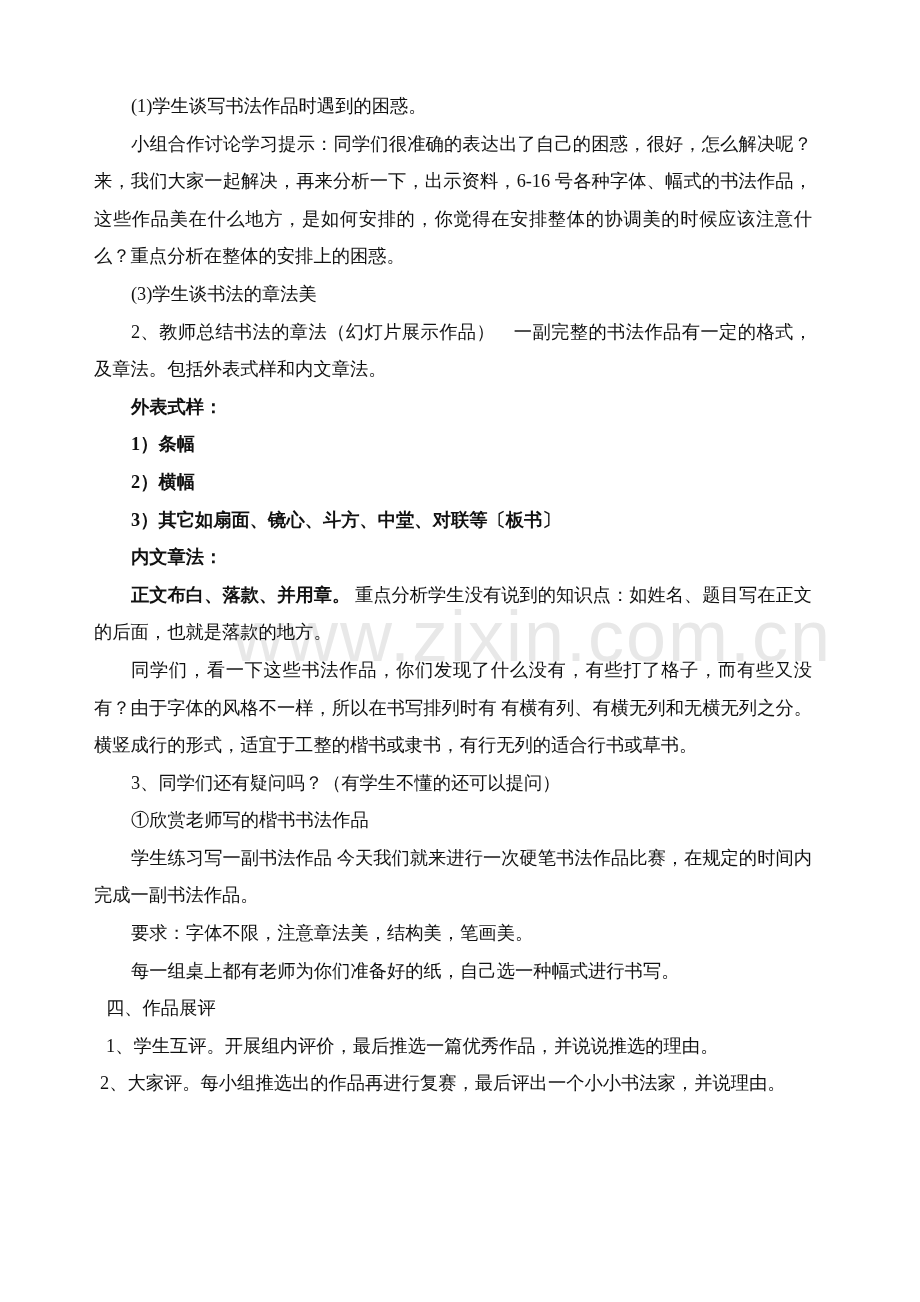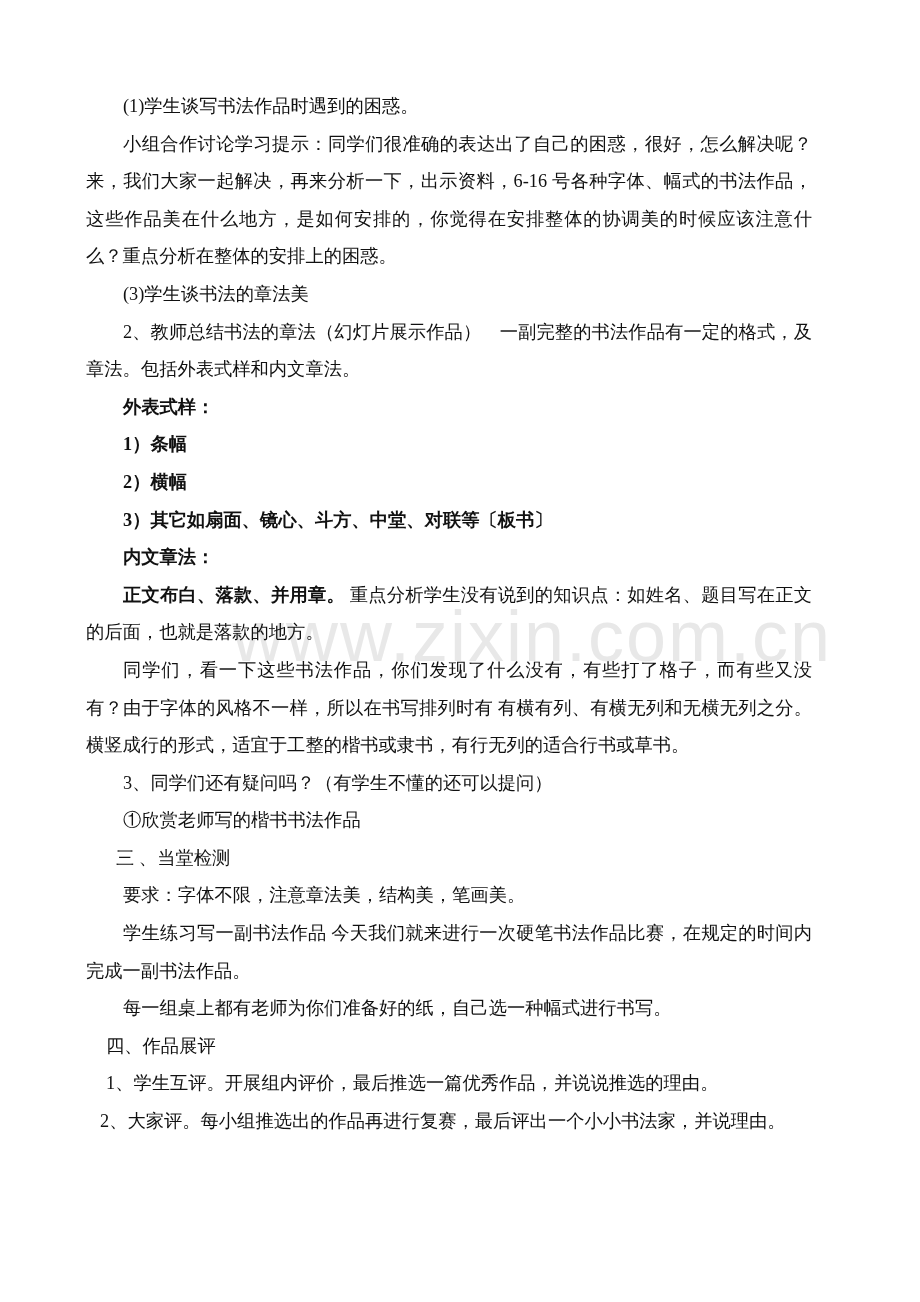--- a/index.html
+++ b/index.html
@@ -4,21 +4,21 @@
   <style>
     html, body { margin: 0; padding: 0; background: #ffffff; }
     body { width: 920px; height: 1302px; position: relative; overflow: hidden; }
     .page {
       position: absolute; left: 86px; top: 88px; width: 726px;
       font-family: "Liberation Serif", "DejaVu Serif", serif;
       font-size: 18.3px; color: #111111; line-height: 37.6px;
       text-align: justify;
     }
     .p { margin: 0; }
-    .indent { text-indent: 37px; }
+    .indent { text-indent: 37px; margin-left: 8px; }
     .indent-s { padding-left: 30px; }
     .indent-xs { padding-left: 20px; }
     .indent-xxs { padding-left: 14px; }
     .b { font-weight: bold; }
     .watermark {
       position: absolute; left: 232px; top: 596px;
       font-family: "Liberation Sans", "DejaVu Sans", sans-serif;
       font-size: 72px; color: rgba(150,150,150,0.22); letter-spacing: 2px;
       pointer-events: none; white-space: nowrap; line-height: 80px;
     }
@@ -35,20 +35,19 @@
   <p class="p indent">2、教师总结书法的章法（幻灯片展示作品）　一副完整的书法作品有一定的格式，及章法。包括外表式样和内文章法。</p>
   <p class="p indent b">外表式样：</p>
   <p class="p indent b">1）条幅</p>
   <p class="p indent b">2）横幅</p>
   <p class="p indent b">3）其它如扇面、镜心、斗方、中堂、对联等〔板书〕</p>
   <p class="p indent b">内文章法：</p>
   <p class="p indent"><span class="b">正文布白、落款、并用章。</span><span> 重点分析学生没有说到的知识点：如姓名、题目写在正文的后面，也就是落款的地方。</span></p>
   <p class="p indent">同学们，看一下这些书法作品，你们发现了什么没有，有些打了格子，而有些又没有？由于字体的风格不一样，所以在书写排列时有 有横有列、有横无列和无横无列之分。横竖成行的形式，适宜于工整的楷书或隶书，有行无列的适合行书或草书。</p>
   <p class="p indent">3、同学们还有疑问吗？（有学生不懂的还可以提问）</p>
   <p class="p indent">①欣赏老师写的楷书书法作品</p>
-  <p class="p indent-s">三 、当堂检测</p>
+  <p class="p indent">学生练习写一副书法作品 今天我们就来进行一次硬笔书法作品比赛，在规定的时间内完成一副书法作品。</p>
   <p class="p indent">要求：字体不限，注意章法美，结构美，笔画美。</p>
-  <p class="p indent">学生练习写一副书法作品 今天我们就来进行一次硬笔书法作品比赛，在规定的时间内完成一副书法作品。</p>
   <p class="p indent">每一组桌上都有老师为你们准备好的纸，自己选一种幅式进行书写。</p>
   <p class="p indent-xs">四、作品展评</p>
   <p class="p indent-xs">1、学生互评。开展组内评价，最后推选一篇优秀作品，并说说推选的理由。</p>
   <p class="p indent-xxs">2、大家评。每小组推选出的作品再进行复赛，最后评出一个小小书法家，并说理由。</p>
 </div>
 
 </body></html>

